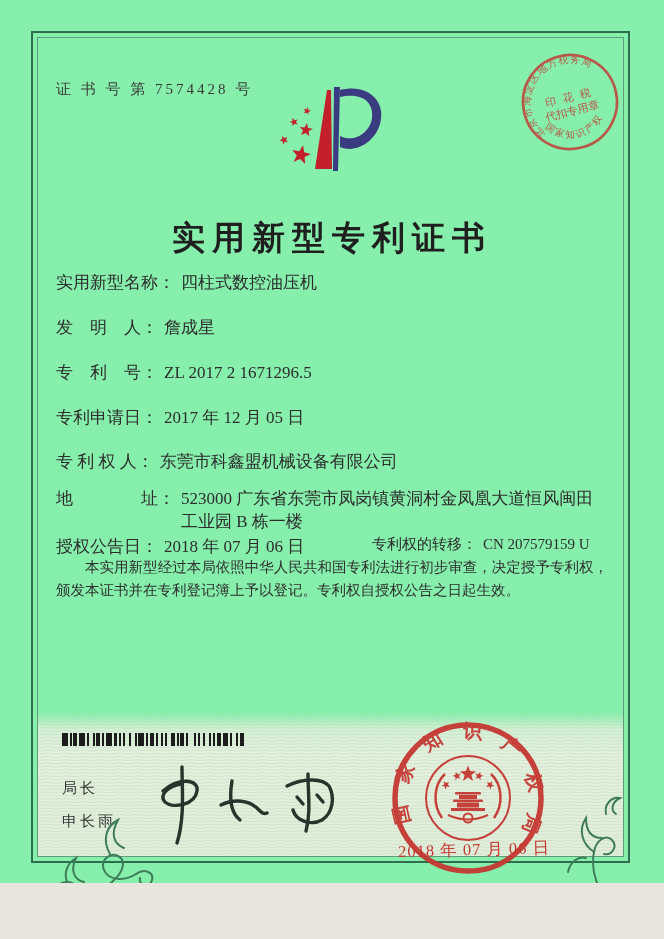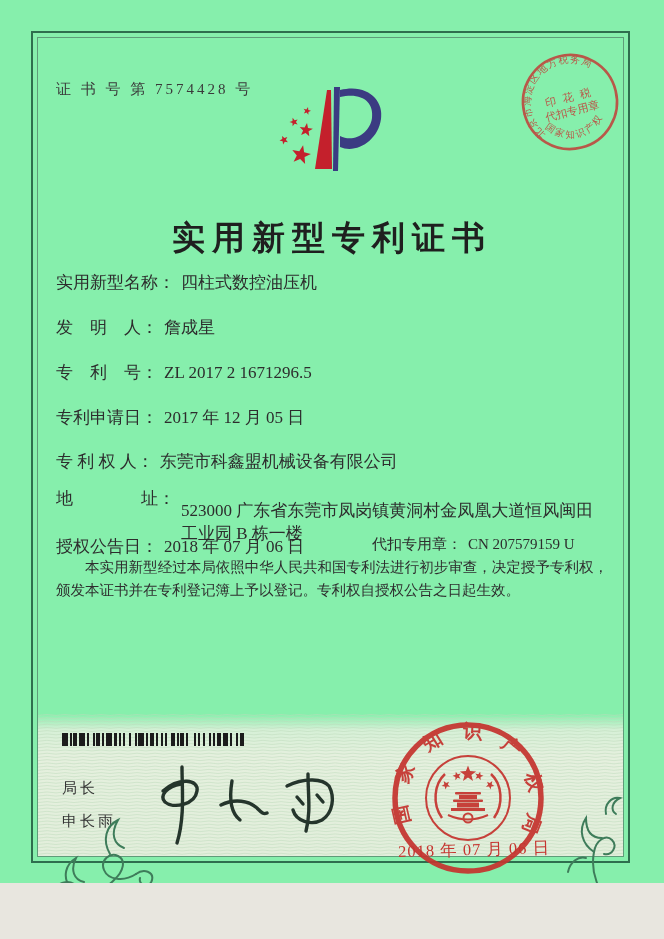--- a/index.html
+++ b/index.html
@@ -17,21 +17,21 @@
   .cert-no{position:absolute;left:56px;top:80px;font-size:15px;letter-spacing:3px;color:#3a3a3a;}
   .logo{position:absolute;left:278px;top:82px;width:112px;height:94px;}
   .title{position:absolute;left:0;top:184px;width:100%;text-align:center;
     font-size:33px;font-weight:700;letter-spacing:7px;color:#1f1f1f;margin-top:32px;}
 
   .tax-stamp{position:absolute;left:514px;top:46px;width:112px;height:112px;
     transform:rotate(-14deg);opacity:.88;}
 
   .row{position:absolute;left:56px;white-space:nowrap;font-size:17px;color:#2d2d2d;}
   .row .val{margin-left:6px;}
-  .addr-val{display:inline-block;vertical-align:top;margin-left:6px;white-space:normal;width:440px;line-height:23px;margin-top:12px;}
+  .addr-val{display:inline-block;vertical-align:top;margin-left:6px;white-space:normal;width:440px;line-height:23px;}
   .r0{top:271px}.r1{top:316px}.r2{top:361px}.r3{top:406px}.r4{top:450px}.r5{top:487px}.r6{top:535px}
   .grant-no{position:absolute;left:372px;top:535px;font-size:15px;white-space:nowrap;}
   .grant-no .val{margin-left:6px;}
 
   .paras{position:absolute;left:56px;top:556px;width:552px;}
   .paras p{margin:0;text-indent:2em;font-size:14.5px;line-height:22.5px;text-align:justify;color:#2e2e2e;}
 
   .green-zone{position:absolute;left:38px;top:714px;right:41px;bottom:27px;
     background:linear-gradient(180deg, rgba(231,242,226,0) 0px, rgba(228,240,222,.85) 16px, #e5f0de 42px, #e2eedb 100%);}
   .green-zone svg{position:absolute;left:0;top:0;width:100%;height:100%;}
@@ -160,21 +160,21 @@
   <div class="row r4">
     <span class="lbl">专 利 权 人：</span><span class="val">东莞市科鑫盟机械设备有限公司</span>
   </div>
   <div class="row r5">
     <span class="lbl">地　　　　址：</span><span class="addr-val"><div>523000 广东省东莞市凤岗镇黄洞村金凤凰大道恒风闽田</div><div>工业园 B 栋一楼</div></span>
   </div>
   <div class="row r6">
     <span class="lbl">授权公告日：</span><span class="val">2018 年 07 月 06 日</span>
   </div>
   <div class="grant-no">
-    <span class="lbl">代扣专用章：</span><span class="val">CN 207579159 U</span>
+    <span class="lbl">专利权的转移：</span><span class="val">CN 207579159 U</span>
   </div>
 
   <div class="paras">
     <p>本实用新型经过本局依照中华人民共和国专利法进行初步审查，决定授予专利权，颁发本证书并在专利登记簿上予以登记。专利权自授权公告之日起生效。</p>
   </div>
 
   <div class="barcode" id="barcode"><i style="width: 5.75px;"></i><i style="width: 1.92px; background: transparent;"></i><i style="width: 1.92px;"></i><i style="width: 1.92px; background: transparent;"></i><i style="width: 3.83px;"></i><i style="width: 1.92px; background: transparent;"></i><i style="width: 5.75px;"></i><i style="width: 1.92px; background: transparent;"></i><i style="width: 1.92px;"></i><i style="width: 3.83px; background: transparent;"></i><i style="width: 1.92px;"></i><i style="width: 1.92px; background: transparent;"></i><i style="width: 3.83px;"></i><i style="width: 1.92px; background: transparent;"></i><i style="width: 1.92px;"></i><i style="width: 1.92px; background: transparent;"></i><i style="width: 5.75px;"></i><i style="width: 1.92px; background: transparent;"></i><i style="width: 3.83px;"></i><i style="width: 1.92px; background: transparent;"></i><i style="width: 1.92px;"></i><i style="width: 1.92px; background: transparent;"></i><i style="width: 1.92px;"></i><i style="width: 3.83px; background: transparent;"></i><i style="width: 1.92px;"></i><i style="width: 3.83px; background: transparent;"></i><i style="width: 1.92px;"></i><i style="width: 1.92px; background: transparent;"></i><i style="width: 5.75px;"></i><i style="width: 1.92px; background: transparent;"></i><i style="width: 1.92px;"></i><i style="width: 1.92px; background: transparent;"></i><i style="width: 3.83px;"></i><i style="width: 1.92px; background: transparent;"></i><i style="width: 1.92px;"></i><i style="width: 3.83px; background: transparent;"></i><i style="width: 1.92px;"></i><i style="width: 1.92px; background: transparent;"></i><i style="width: 1.92px;"></i><i style="width: 3.83px; background: transparent;"></i><i style="width: 3.83px;"></i><i style="width: 1.92px; background: transparent;"></i><i style="width: 1.92px;"></i><i style="width: 1.92px; background: transparent;"></i><i style="width: 3.83px;"></i><i style="width: 1.92px; background: transparent;"></i><i style="width: 1.92px;"></i><i style="width: 5.75px; background: transparent;"></i><i style="width: 1.92px;"></i><i style="width: 1.92px; background: transparent;"></i><i style="width: 1.92px;"></i><i style="width: 3.83px; background: transparent;"></i><i style="width: 1.92px;"></i><i style="width: 3.83px; background: transparent;"></i><i style="width: 1.92px;"></i><i style="width: 1.92px; background: transparent;"></i><i style="width: 1.92px;"></i><i style="width: 1.92px; background: transparent;"></i><i style="width: 3.83px;"></i><i style="width: 1.92px; background: transparent;"></i><i style="width: 5.75px;"></i><i style="width: 1.92px; background: transparent;"></i><i style="width: 1.92px;"></i><i style="width: 3.83px; background: transparent;"></i><i style="width: 1.92px;"></i><i style="width: 1.92px; background: transparent;"></i><i style="width: 3.83px;"></i><i style="width: 1.92px; background: transparent;"></i></div>
 
   <div class="officer-title">局长</div>
   <div class="officer-name">申长雨</div>

